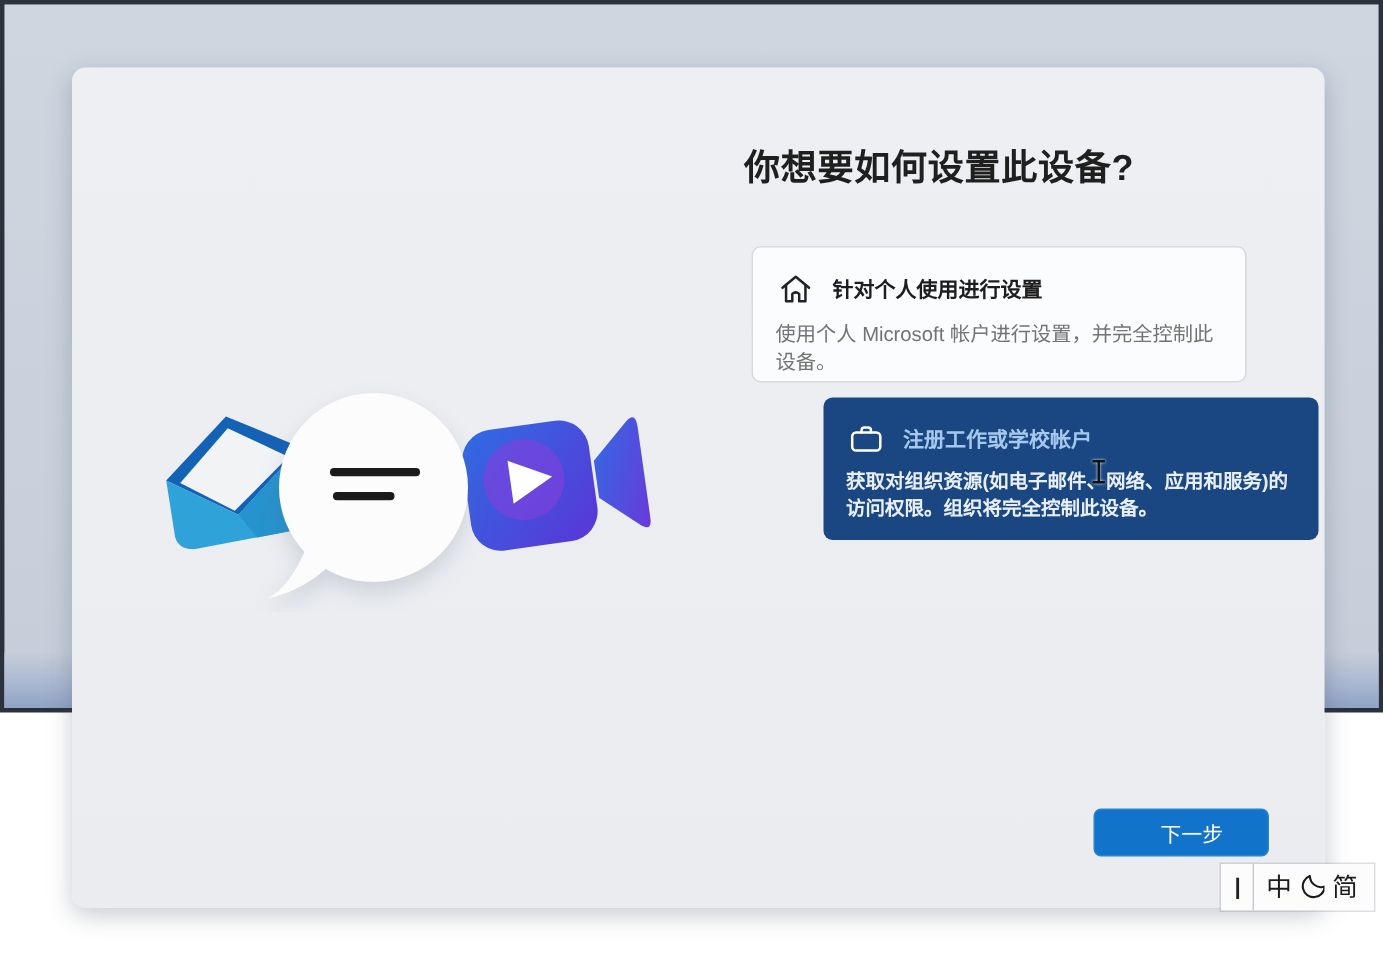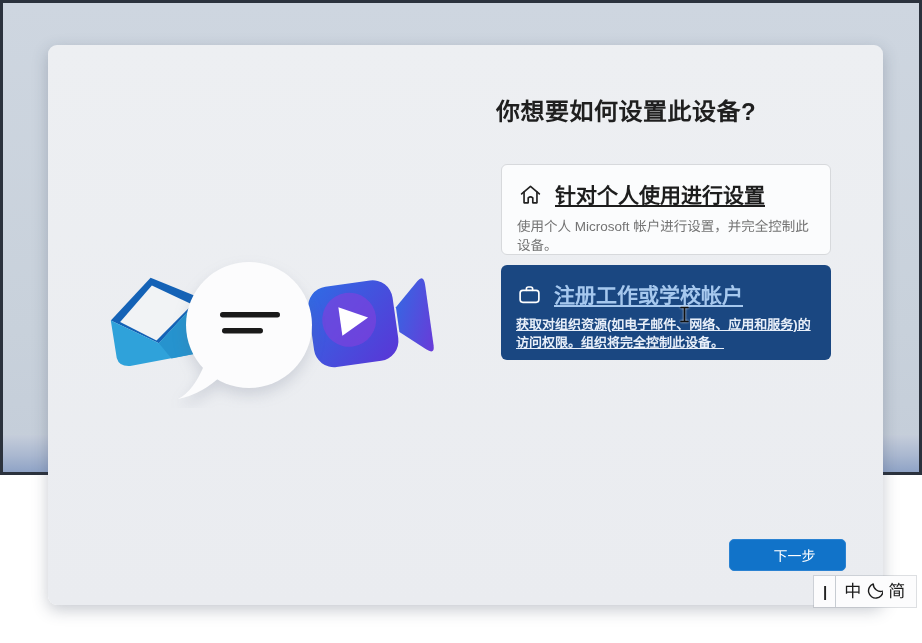--- a/index.html
+++ b/index.html
@@ -31,28 +31,28 @@
   }
   .cards{position:absolute;left:453px;top:119px;width:330px;}
   .card{
     box-sizing:border-box;width:330px;border-radius:6px;
     padding:14px 16px 12px 15px;cursor:default;
   }
   .card-personal{
     height:91px;background:#fbfcfd;border:1px solid #d7d9dc;margin-bottom:10px;
   }
   .card-work{
-    height:95px;background:#1a4781;position:relative;
+    height:95px;background:#1a4781;position:relative;margin-left:48px;
   }
   .card-head{display:flex;align-items:center;}
   .card-head .cicon{width:26px;height:26px;flex:0 0 26px;margin-right:12px;display:flex;align-items:center;justify-content:center;}
-  .card-title{font-size:21px;font-weight:600;color:#1d1d1d;text-decoration:underline;}
+  .card-title{font-size:14px;font-weight:600;color:#1d1d1d;}
   .card-work .card-title{color:#a6c8ee;}
   .card-desc{margin-top:8px;font-size:13.5px;line-height:19px;color:#737373;}
-  .card-work .card-desc{color:#e8eff9;font-weight:600;font-size:13px;line-height:18px;margin-top:7px;text-decoration:underline;}
+  .card-work .card-desc{color:#e8eff9;font-weight:600;font-size:13px;line-height:18px;margin-top:7px;}
   .text-cursor{position:absolute;left:178px;top:41px;width:11px;height:17px;filter:drop-shadow(0 0 1px rgba(255,255,255,.9));}
   .next-btn{
     position:absolute;left:681px;top:494px;width:117px;height:32px;
     background:#1173c9;border:1px solid #2a82d2;border-radius:5px;
     color:#ffffff;font-size:14px;display:flex;align-items:center;justify-content:center;
     font-family:inherit;
     padding-left:20px;
   }
   
   .illustration{position:absolute;left:45px;top:208px;width:345px;height:155px;}

